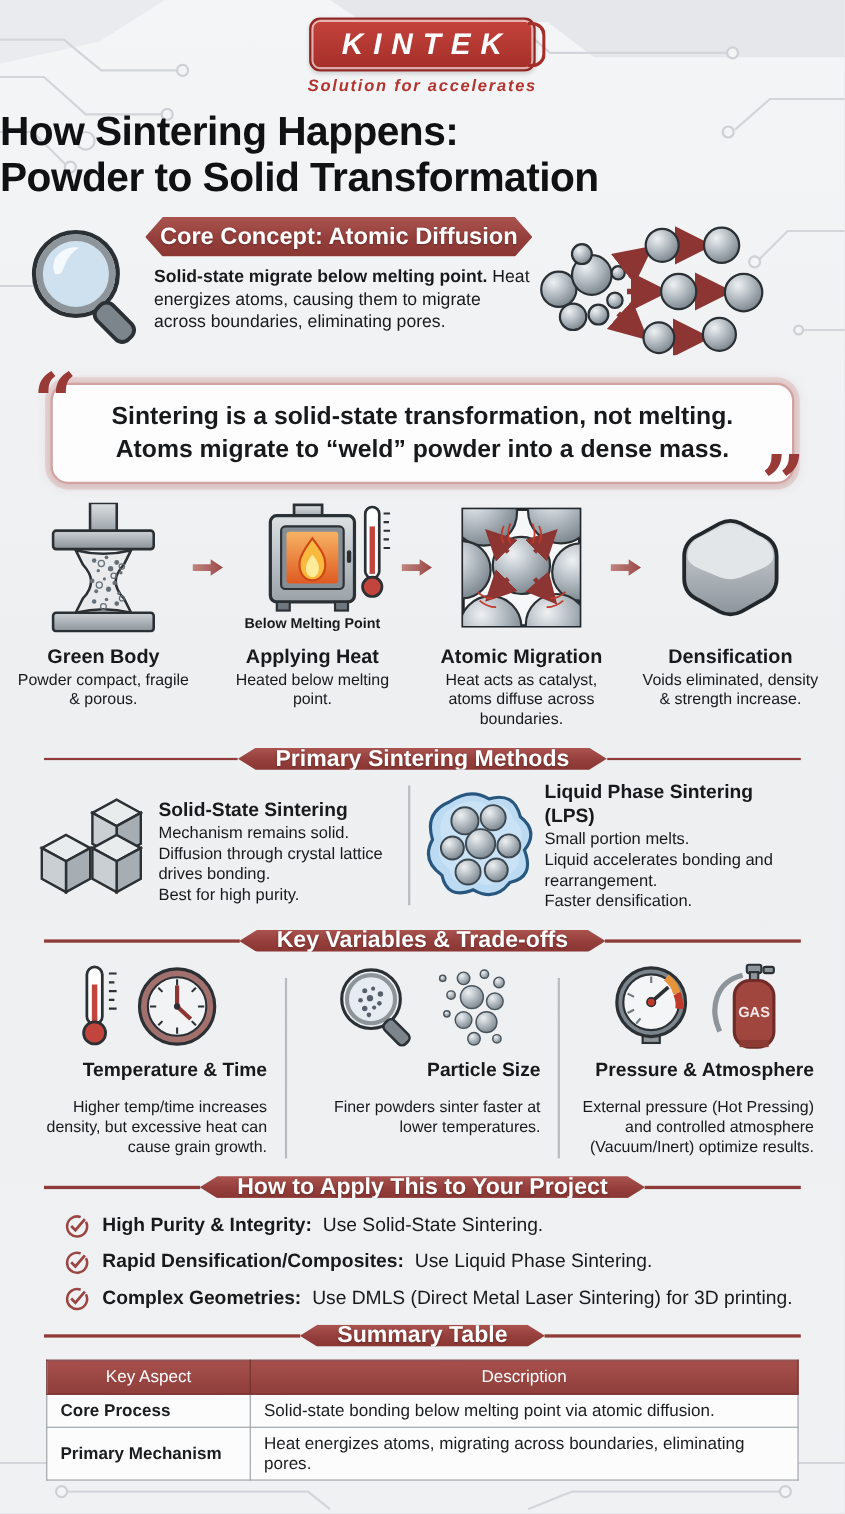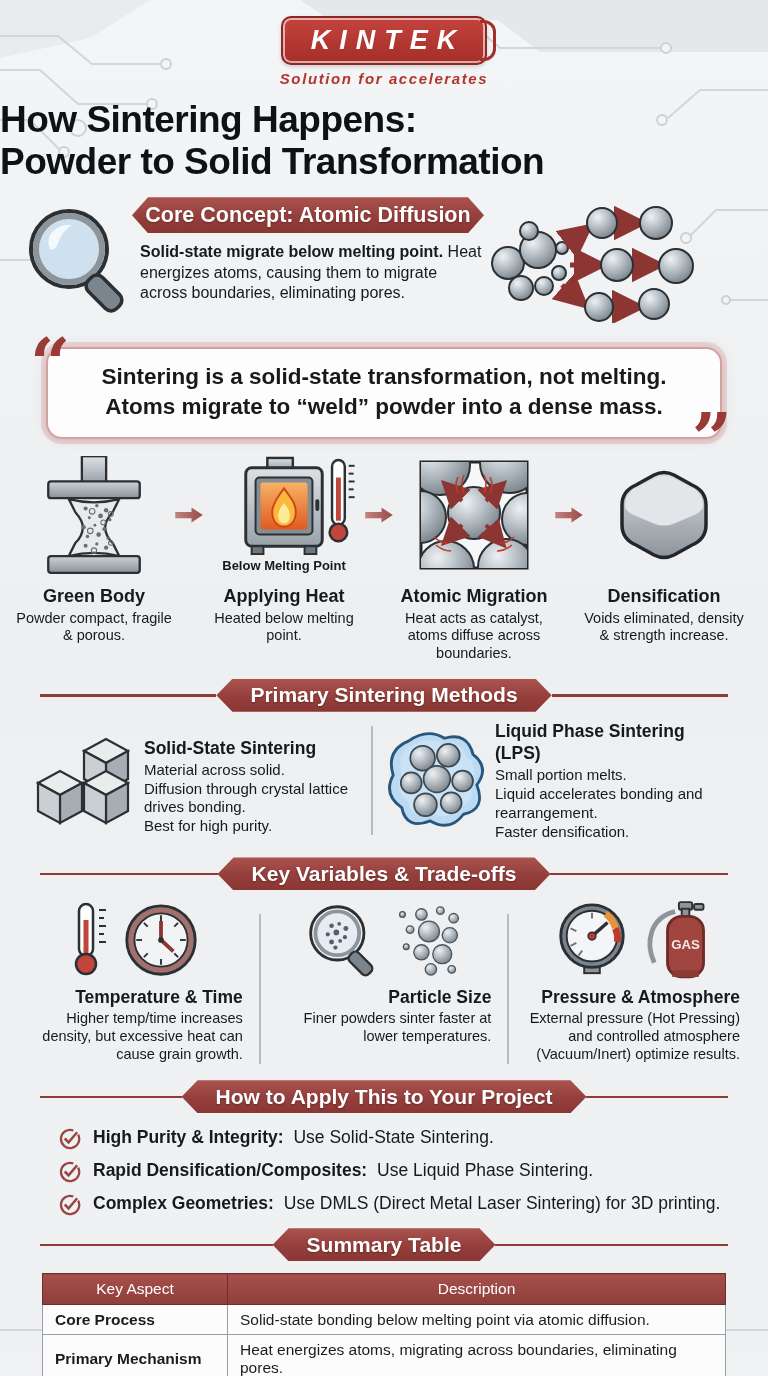--- a/index.html
+++ b/index.html
@@ -23,21 +23,21 @@
   .title{text-align:left;font-size:37px;font-weight:bold;line-height:1.14;
     margin-top:12px;letter-spacing:-0.5px;color:#0f1113;}
 
   
   .banner{background:linear-gradient(180deg,#aa534f 0%,#953f3c 55%,#8a3633 100%);
     color:#fff;font-weight:bold;display:flex;align-items:center;justify-content:center;
     clip-path:polygon(16px 0,calc(100% - 16px) 0,100% 50%,calc(100% - 16px) 100%,16px 100%,0 50%);
     text-shadow:0 1px 2px rgba(0,0,0,.3);}
   .section-banner-row{display:flex;align-items:center;margin:16px 40px 0;}
   .sb-line{flex:1;height:2.5px;background:#8e3b39;}
-  .sb-banner{height:33px;font-size:21px;padding:0 34px;flex:none;}
+  .sb-banner{height:20px;font-size:21px;padding:0 34px;flex:none;}
 
   
   .core{display:flex;padding:0 24px;margin-top:14px;align-items:flex-start;}
   .core-left{width:108px;flex:none;margin-top:8px;}
   .core-mid{width:352px;flex:none;}
   .core-banner{height:36px;font-size:21.5px;}
   .core-text{margin-top:9px;font-size:16px;line-height:1.27;padding-left:8px;}
   .core-lead{font-weight:bold;}
   .core-right{flex:1;margin-top:6px;}
 
@@ -66,21 +66,21 @@
   .method-icon{width:120px;flex:none;display:flex;justify-content:center;}
   .method-text{font-size:15px;line-height:1.26;}
   .method-title{font-size:17.5px;font-weight:bold;margin-bottom:2px;}
   .v-div{width:2px;background:#b7bbbf;align-self:stretch;margin:6px 2px;}
 
   
   .vars-content{display:flex;padding:10px 12px 0;}
   .var{width:236px;text-align:right;padding:0 16px;}
   .var-icons{height:80px;display:flex;align-items:center;justify-content:center;gap:10px;}
   .var-title{font-size:17.5px;font-weight:bold;margin-top:7px;}
-  .var-desc{font-size:14.5px;line-height:1.24;margin-top:2px;}
+  .var-desc{font-size:14.5px;line-height:1.24;margin-top:16px;}
   .var-divider{width:2px;background:#b7bbbf;margin:14px 0 0;}
 
   
   .apply-list{margin:14px 16px 0 58px;}
   .apply-item{display:flex;align-items:flex-start;margin-bottom:10px;font-size:17.5px;line-height:1.2;}
   .apply-check{width:23px;height:23px;flex:none;margin-right:12px;margin-top:0px;}
   .apply-label{font-weight:bold;}
   .apply-text{margin-left:5px;}
 
   
@@ -391,21 +391,21 @@
               <g transform="translate(56,64)">
                 <path d="M0 -12 L22 -24 L44 -12 L22 0 Z" fill="#e9eced"></path>
                 <path d="M22 0 L44 -12 L44 16 L22 28 Z" fill="#a6aeb4"></path>
                 <path d="M0 -12 L22 0 L22 28 L0 16 Z" fill="#c9cfd3"></path>
               </g>
             </g>
           </svg>
         </div>
         <div class="method-text">
           <div class="method-title">Solid-State Sintering</div>
-          <div>Material across solid.</div>
+          <div>Mechanism remains solid.</div>
           <div>Diffusion through crystal lattice drives bonding.</div>
           <div>Best for high purity.</div>
         </div>
       </div>
       <div class="v-div"></div>
       <div class="method">
         <div class="method-icon">
           <svg width="114" height="114" viewBox="0 0 120 120">
             <path d="M32 18 Q52 4 70 15 Q94 8 100 32 Q118 46 104 64 Q114 90 90 95 Q76 114 55 102 Q30 112 25 88 Q5 74 16 54 Q8 28 32 18 Z" fill="#bcdaf1" stroke="#27567f" stroke-width="3"></path>
             <path d="M34 24 Q52 12 68 21 Q88 16 93 34 Q108 46 97 62 Q104 84 84 88 Q73 103 56 94 Q36 101 32 82 Q16 70 25 54 Q19 32 34 24 Z" fill="#cfe5f6" opacity="0.7"></path>

